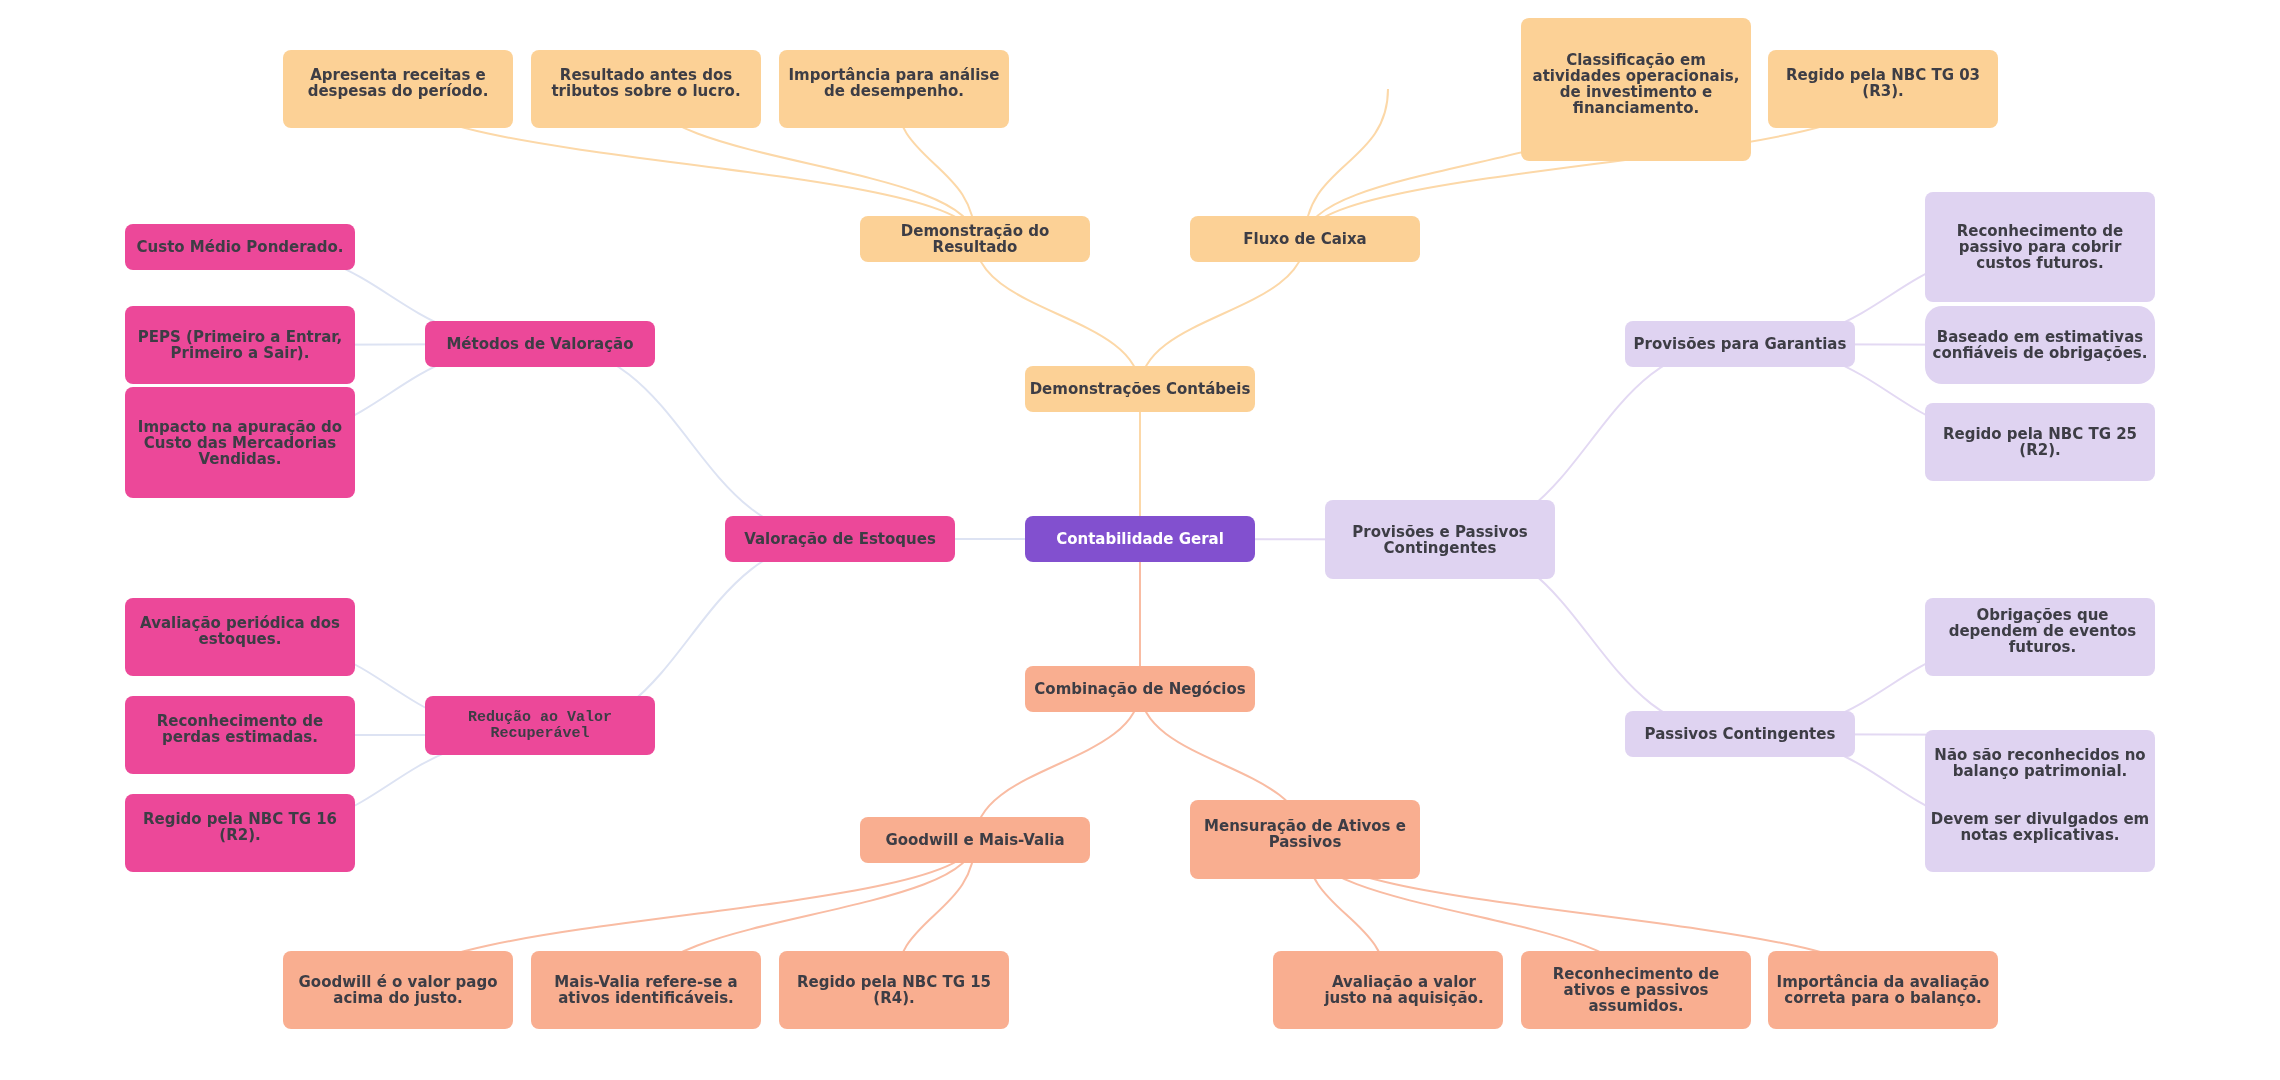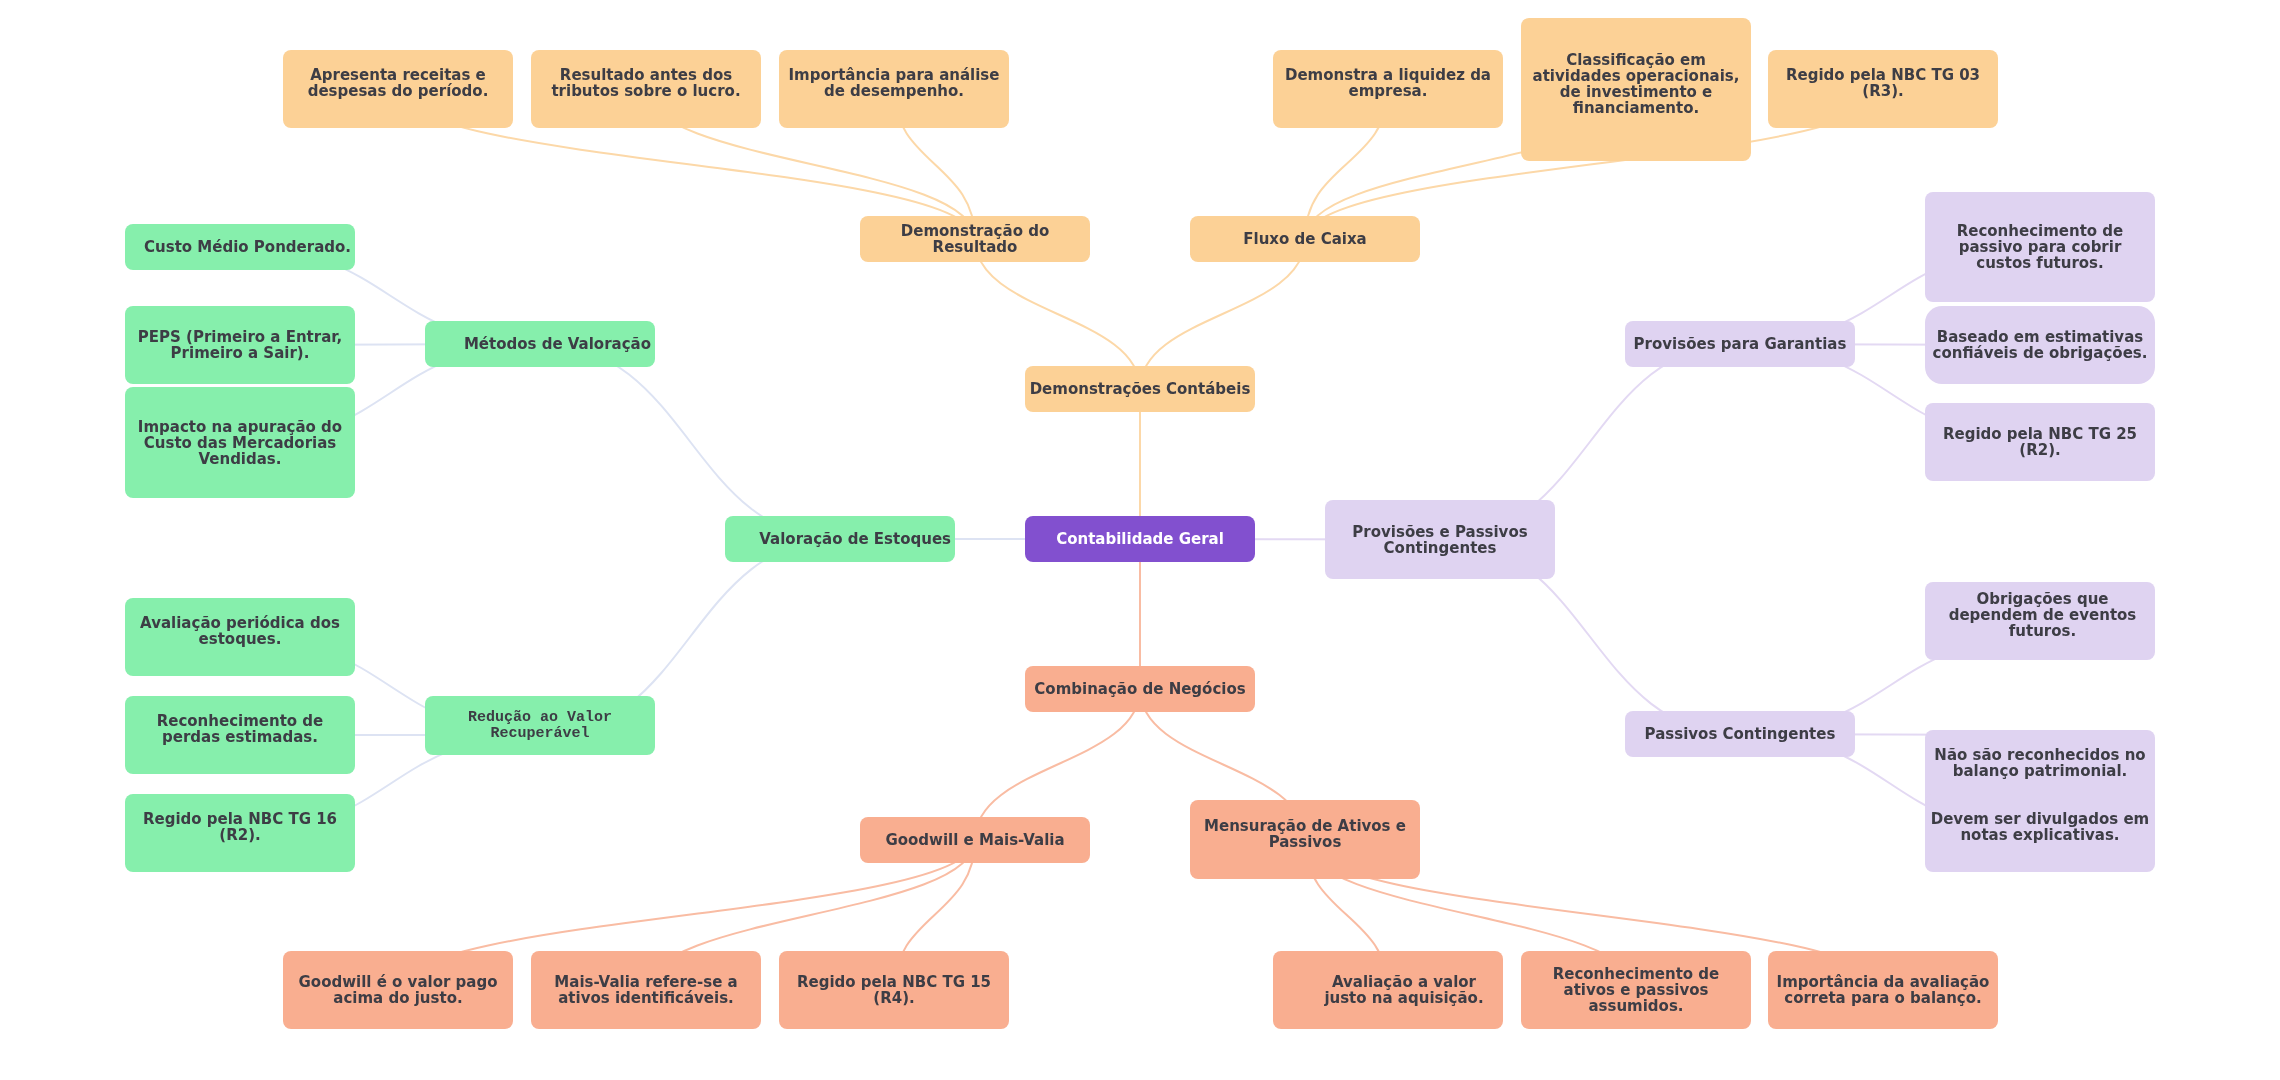--- a/index.html
+++ b/index.html
@@ -8,21 +8,21 @@
   #canvas { position: absolute; left: 0; top: 0; width: 2280px; height: 1080px; }
   #links { position: absolute; left: 0; top: 0; width: 2280px; height: 1080px; pointer-events: none; }
   .node { position: absolute; box-sizing: border-box; border-radius: 8px;
           display: flex; align-items: center; justify-content: center; text-align: center;
           font-weight: bold; font-size: 15px; line-height: 16px; color: #3d3d45;
           padding: 0 4px; cursor: pointer; }
   .node span { display: block; }
   .c-root { background: #8250cf; color: #ffffff; }
   .c-orange { background: #fcd196; }
   .c-salmon { background: #f9ae90; }
-  .c-blue { background: #86efac; justify-content: flex-end; }
+  .c-blue { background: #ec4899; }
   .c-purple { background: #dfd3f1; }
   .leafmid .txt { margin-top: -12px; }
 </style>
 </head>
 <body>
 
 <div id="canvas">
   <svg id="links" xmlns="http://www.w3.org/2000/svg">
       <path d="M1140,539 C1140,464 1140,464 1140,389" fill="none" stroke="#fcd8a8" stroke-width="2"></path>
       <path d="M1140,389 C1140,314 975,314 975,239" fill="none" stroke="#fcd8a8" stroke-width="2"></path>
@@ -77,23 +77,20 @@
   </div>
   <div class="node c-orange leafmid" id="n-b0-0-1" style="left:531px;top:50px;width:230px;height:78px;">
     <span class="txt">Resultado antes dos tributos sobre o lucro.</span>
   </div>
   <div class="node c-orange leafmid" id="n-b0-0-2" style="left:779px;top:50px;width:230px;height:78px;">
     <span class="txt">Importância para análise de desempenho.</span>
   </div>
   <div class="node c-orange" id="n-b0-1" style="left:1190px;top:216px;width:230px;height:46px;">
     <span class="txt">Fluxo de Caixa</span>
   </div>
-  <div class="node c-orange leafmid" id="n-b0-1-0" style="left:1273px;top:50px;width:230px;height:78px;">
-    <span class="txt">Demonstra a liquidez da empresa.</span>
-  </div>
   <div class="node c-orange leafmid" id="n-b0-1-1" style="left:1521px;top:18px;width:230px;height:143px;">
     <span class="txt">Classificação em atividades operacionais, de investimento e financiamento.</span>
   </div>
   <div class="node c-orange leafmid" id="n-b0-1-2" style="left:1768px;top:50px;width:230px;height:78px;">
     <span class="txt">Regido pela NBC TG 03 (R3).</span>
   </div>
 
   <div class="node c-blue" id="n-b1" style="left:725px;top:516px;width:230px;height:46px;">
     <span class="txt">Valoração de Estoques</span>
   </div>
@@ -133,21 +130,21 @@
   </div>
   <div class="node c-purple" id="n-b2-0-1" style="left:1925px;top:306px;width:230px;height:78px;border-radius:17px;">
     <span class="txt">Baseado em estimativas confiáveis de obrigações.</span>
   </div>
   <div class="node c-purple" id="n-b2-0-2" style="left:1925px;top:403px;width:230px;height:78px;">
     <span class="txt">Regido pela NBC TG 25 (R2).</span>
   </div>
   <div class="node c-purple" id="n-b2-1" style="left:1625px;top:711px;width:230px;height:46px;">
     <span class="txt">Passivos Contingentes</span>
   </div>
-  <div class="node c-purple leafmid" id="n-b2-1-0" style="left:1925px;top:582px;width:230px;height:78px;padding-left:9px;">
+  <div class="node c-purple leafmid" id="n-b2-1-0" style="left:1925px;top:598px;width:230px;height:78px;padding-left:9px;">
     <span class="txt">Obrigações que dependem de eventos futuros.</span>
   </div>
   <div class="node c-purple leafmid" id="n-b2-1-1" style="left:1925px;top:730px;width:230px;height:78px;">
     <span class="txt">Não são reconhecidos no balanço patrimonial.</span>
   </div>
   <div class="node c-purple leafmid" id="n-b2-1-2" style="left:1925px;top:794px;width:230px;height:78px;">
     <span class="txt">Devem ser divulgados em notas explicativas.</span>
   </div>
 
   <div class="node c-salmon" id="n-b3" style="left:1025px;top:666px;width:230px;height:46px;">

